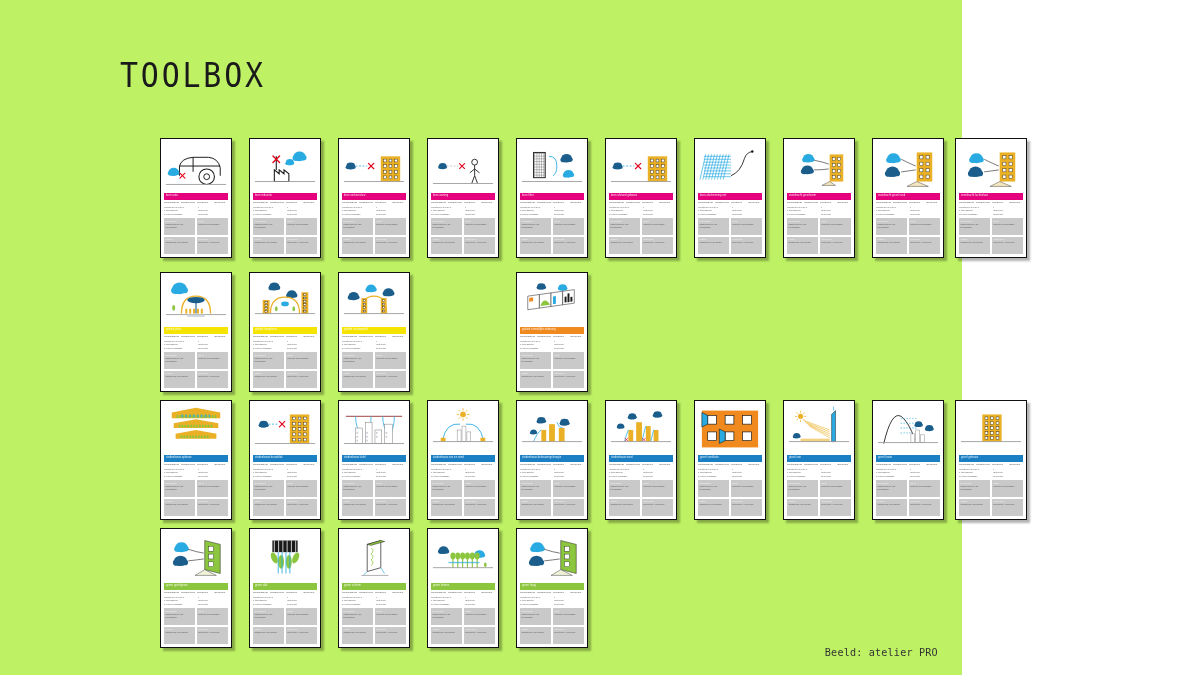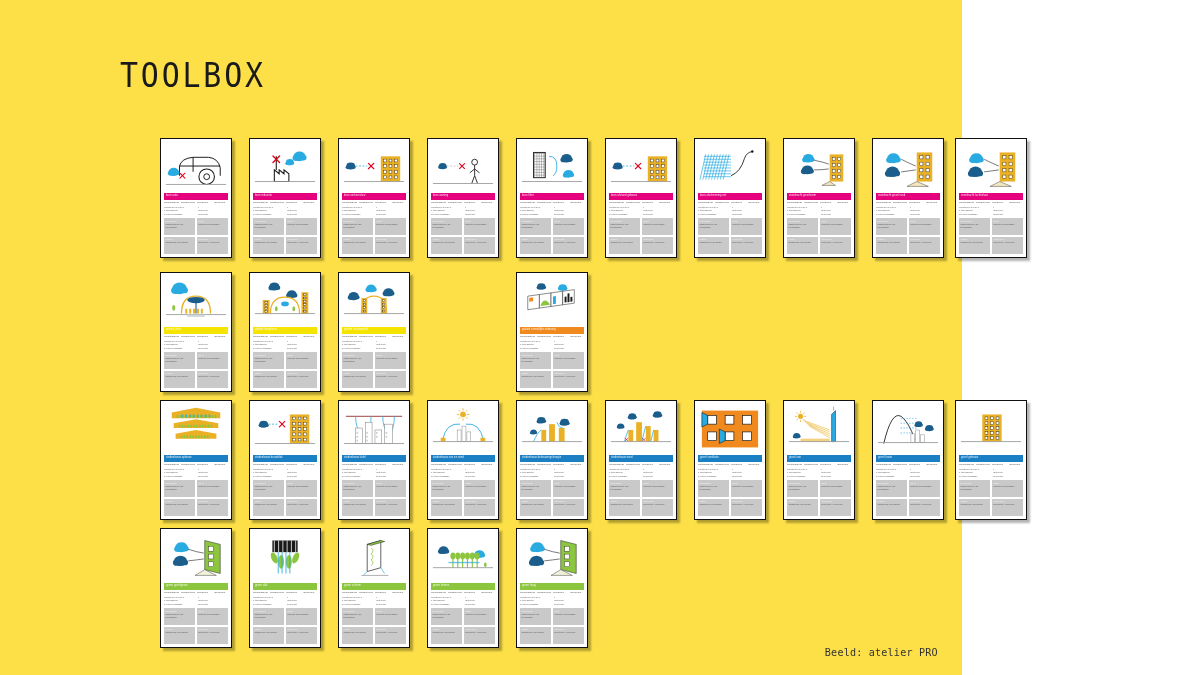--- a/index.html
+++ b/index.html
@@ -2,21 +2,21 @@
 <html><head>
 <meta charset="utf-8">
 <style>
   * { box-sizing: border-box; margin: 0; padding: 0; }
   html, body {
     width: 1200px; height: 675px;
     background: #ffffff;
     font-family: "Liberation Sans", sans-serif;
     overflow: hidden;
   }
-  #slide { position: relative; width: 962px; height: 675px; background: #fde047; }
+  #slide { position: relative; width: 962px; height: 675px; background: #bef264; }
 
   #page-title {
     position: absolute; left: 120px; top: 55px;
     font-size: 34px; letter-spacing: 3.2px;
     font-weight: 300; color: #1a1a1a;
     font-family: "DejaVu Sans Mono", monospace;
     transform: scaleX(0.88); transform-origin: left center;
     white-space: nowrap;
   }
 

